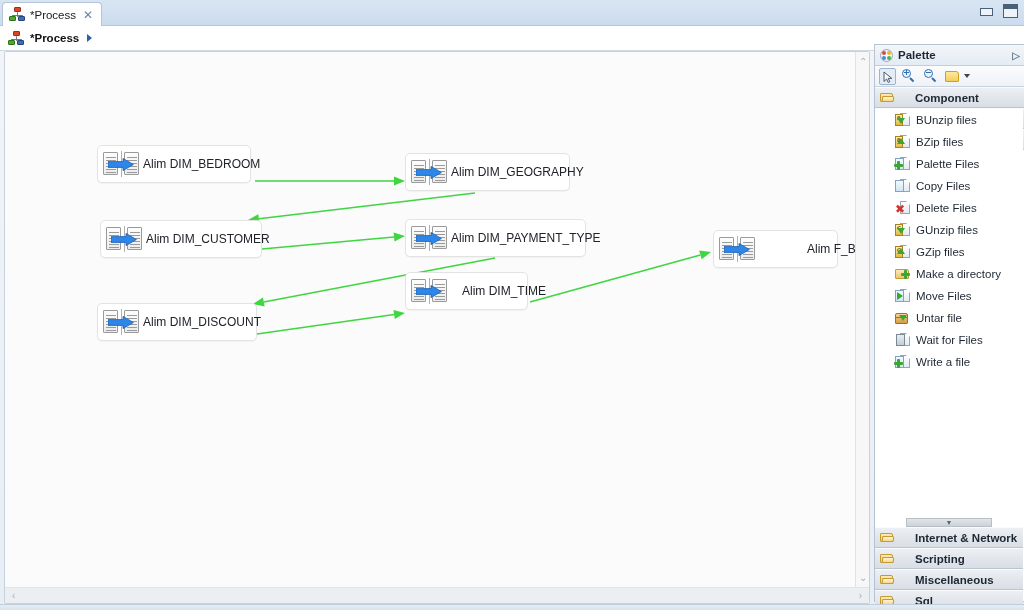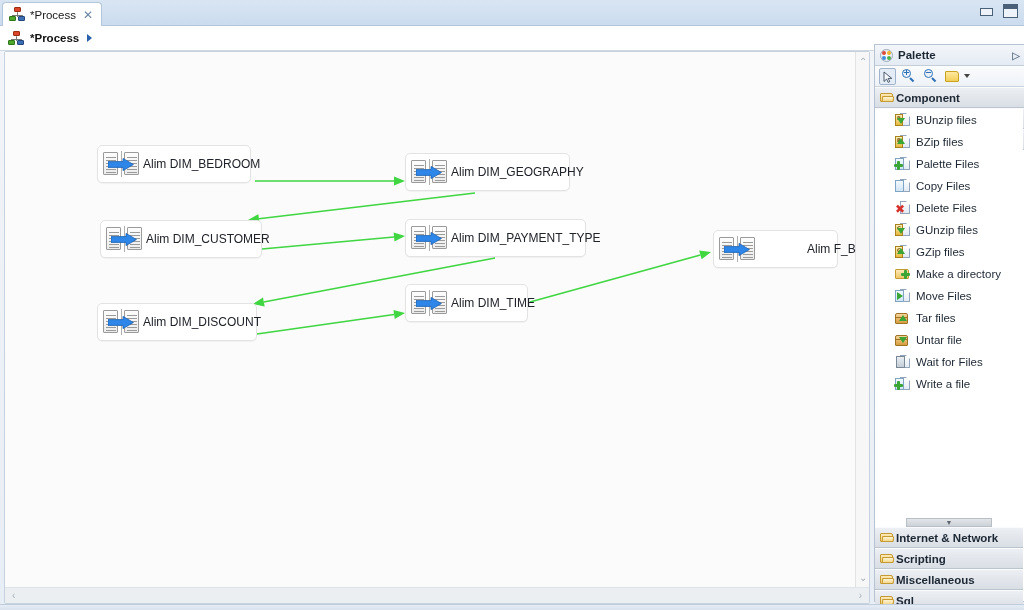--- a/index.html
+++ b/index.html
@@ -210,21 +210,21 @@
   .note-ico {
     width: 14px; height: 11px; background: linear-gradient(#ffe9a0,#f3cf58);
     border: 1px solid #c9a21f; border-radius: 1px 3px 1px 1px;
   }
   .caret-dn {
     width: 0; height: 0; border-left: 3.5px solid transparent;
     border-right: 3.5px solid transparent; border-top: 4px solid #444;
   }
 
   .pal-group {
-    height: 21px; display: flex; align-items: center; gap: 2px;
+    height: 21px; display: flex; align-items: center; gap: 21px;
     padding: 0 4px 0 5px;
     background: linear-gradient(#eceff3, #d9dee5);
     border-bottom: 1px solid #bcc4ce;
     border-top: 1px solid #fafbfc;
     font-weight: bold; font-size: 11.5px; color: #1c2733;
     cursor: default;
   }
   .pal-group .collapse-chevs {
     margin-left: auto; color: #8a97a6; font-size: 9px; letter-spacing: -1px;
   }
@@ -537,21 +537,21 @@
                 <i></i>
                 <i></i>
               </span>
               <span class="db-sep"></span>
               <svg class="db-arrow" viewBox="0 0 26 13">
                 <path d="M0 3.6 L15 3.6 L15 0.4 L25.4 6.5 L15 12.6 L15 9.4 L0 9.4 Z" fill="#2d86e8" stroke="#1a5fb0" stroke-width="0.8" stroke-linejoin="round"></path>
               </svg>
             </span>
             <span class="node-label">Alim DIM_DISCOUNT</span>
           </div>
-          <div class="node" style="left: 400px; top: 232px; width: 123px;">
+          <div class="node" style="left: 400px; top: 220px; width: 123px; gap: 11px;">
             <span class="db-icon">
               <span class="db-box left">
                 <i></i>
                 <i></i>
                 <i></i>
                 <i></i>
                 <i></i>
                 <i></i>
               </span>
               <span class="db-box right">
@@ -707,27 +707,20 @@
           <span class="item-ico">
             <span class="doc-base"></span>
             <span class="blue-doc"></span>
             <span class="grn-arrow-dn" style="left:1px;top:4px;transform:rotate(-90deg)"></span>
           </span>
           <span>Move Files</span>
         </div>
         <div class="pal-item">
           <span class="item-ico">
             <span class="chest"></span>
-            <span class="grn-arrow-up" style="left:4px;top:4px"></span>
-          </span>
-          <span>Tar files</span>
-        </div>
-        <div class="pal-item">
-          <span class="item-ico">
-            <span class="chest"></span>
             <span class="grn-arrow-dn" style="left:4px;top:4px"></span>
           </span>
           <span>Untar file</span>
         </div>
         <div class="pal-item">
           <span class="item-ico">
             <span class="doc-base"></span>
             <span class="hourglass"></span>
           </span>
           <span>Wait for Files</span>

